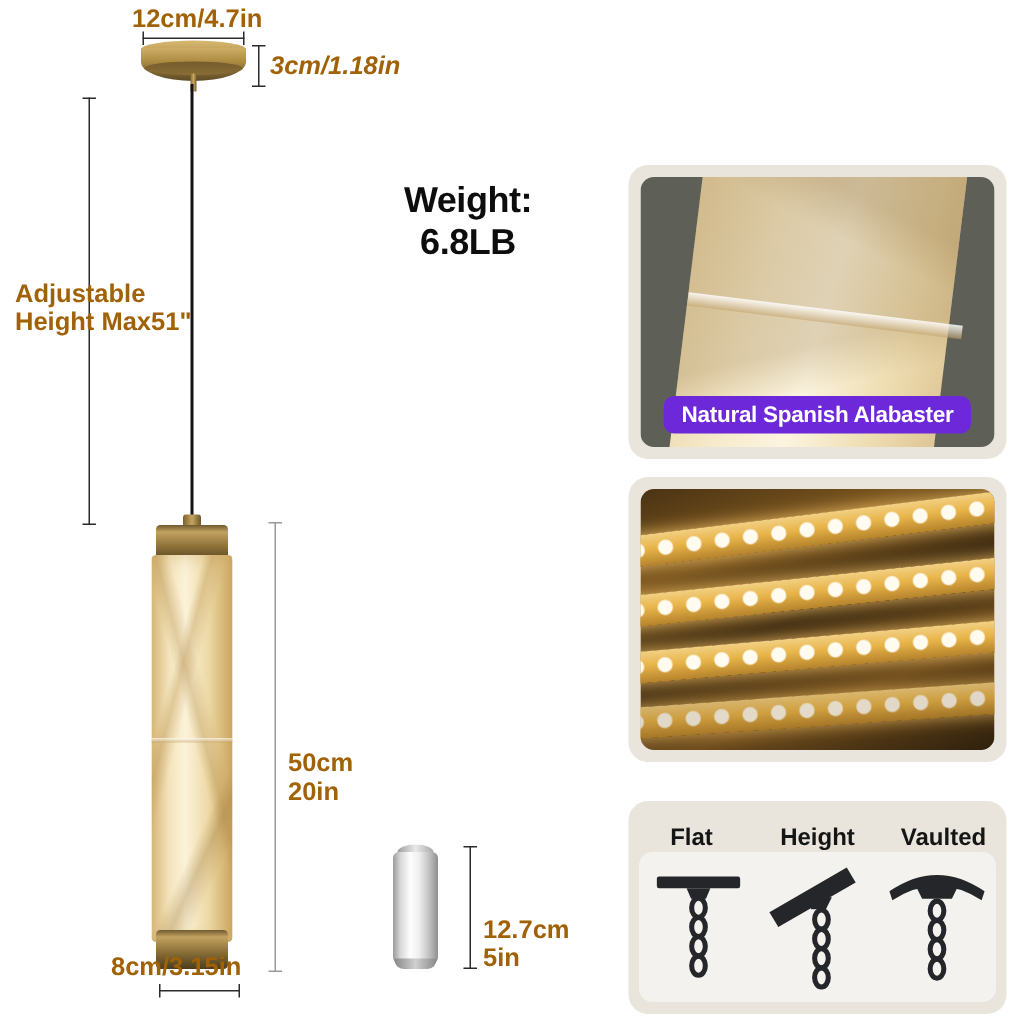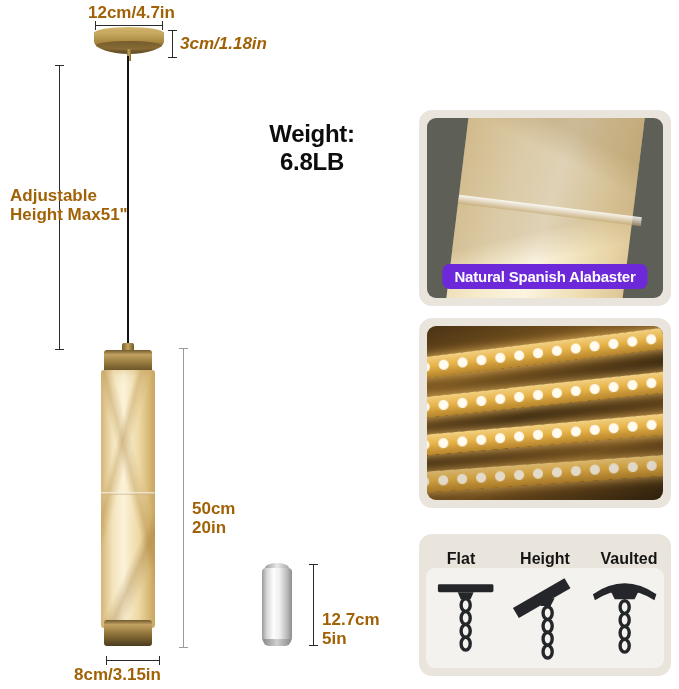--- a/index.html
+++ b/index.html
@@ -297,21 +297,21 @@
     <div class="tube-cap bottom"></div>
   </div>
 
   <div class="dim-v grey" style="left:183px; top:348px; height:300px;"></div>
   <div class="dim-label" style="left:192px; top:499px;">
     <span>50cm</span><br>
     <span>20in</span>
   </div>
 
   <div class="dim-h" style="left:106px; top:660px; width:54px;"></div>
-  <div class="dim-label" style="left:74px; top:665px;">8cm/3.15in</div>
+  <div class="dim-label" style="left:74px; top:635px;">8cm/3.15in</div>
 
   <div class="can">
     <div class="can-top"></div>
     <div class="can-body"></div>
     <div class="can-bottom"></div>
   </div>
   <div class="dim-v" style="left:313px; top:564px; height:82px;"></div>
   <div class="dim-label" style="left:322px; top:583px;margin-top:27px;">
     <span>12.7cm</span><br>
     <span>5in</span>

